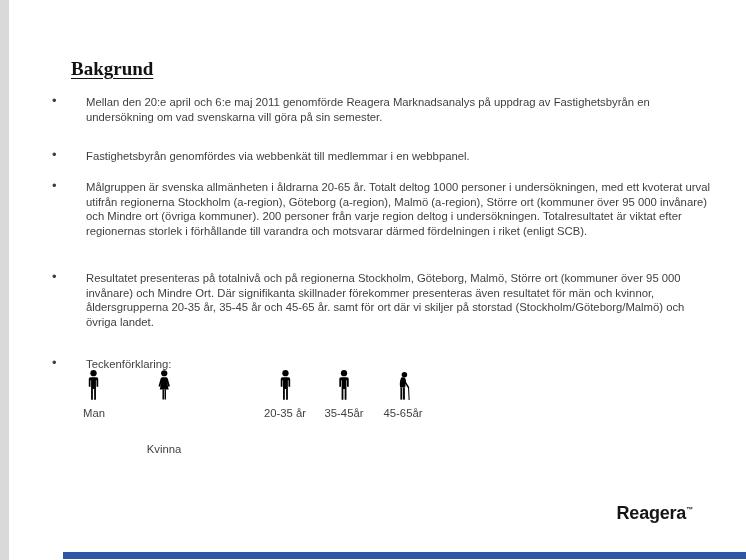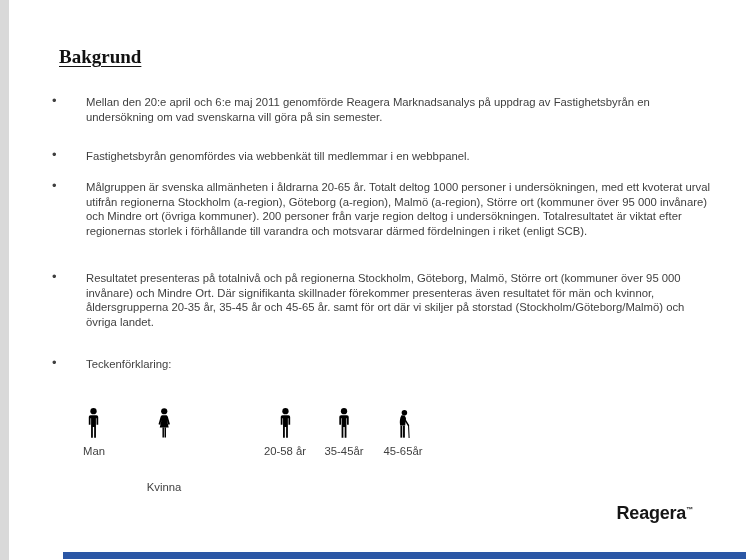--- a/index.html
+++ b/index.html
@@ -5,30 +5,30 @@
   html, body { margin: 0; padding: 0; }
   body {
     width: 746px; height: 560px;
     background: #ffffff;
     font-family: "Liberation Sans", sans-serif;
     position: relative; overflow: hidden;
   }
   .slide { position: absolute; left: 0; top: 0; width: 746px; height: 560px; background: #ffffff; }
   .left-strip { position: absolute; left: 0; top: 0; width: 9px; height: 560px; background: #d9d9d9; }
   .title {
-    position: absolute; left: 59px; top: 46px; margin: 0;
+    position: absolute; left: 59px; top: 46px; margin: 12px;
     font-family: "Liberation Serif", serif;
     font-size: 19px; font-weight: 700; color: #121212;
     text-decoration: underline; text-underline-offset: 3px;
   }
   .bullet { position: absolute; left: 50px; width: 662px; }
   .bullet .dot { position: absolute; left: 2px; top: -2px; font-size: 13px; color: #3f3f3f; }
   .bullet .btext { display: block; margin-left: 36px; font-size: 11.3px; line-height: 14.6px; color: #3f3f3f; }
   .b1 { top: 95px; } .b2 { top: 149px; } .b3 { top: 180px; } .b4 { top: 271px; } .b5 { top: 357px; }
-  .legend { position: absolute; left: 0; top: 392px; width: 732px; height: 80px; }
+  .legend { position: absolute; left: 0; top: 354px; width: 732px; height: 80px; }
   .legend-item { position: absolute; transform: translateX(-50%); display: flex; flex-direction: column; align-items: center; }
   .li-man    { left: 94px; }
   .li-kvinna { left: 164px; gap: 36px; }
   .li-2035   { left: 285px; }
   .li-3545   { left: 344px; }
   .li-4565   { left: 403px; }
   .li-region { left: 517px; }
   .icon-box { height: 46px; display: flex; align-items: flex-end; justify-content: center; }
   .llabel { margin-top: 7px; font-size: 11.3px; color: #3f3f3f; white-space: nowrap; }
   .icon { fill: #000000; display: block; }
@@ -93,21 +93,21 @@
       <span class="llabel">Kvinna</span>
     </div>
 
     <div class="legend-item li-2035">
       <div class="icon-box">
         <svg class="icon" width="15" height="30" viewBox="0 0 20 42">
           <circle cx="10" cy="4.4" r="4.4"></circle>
           <path d="M6,10 L14,10 C15.7,10 16.6,11.2 16.6,13 L16.6,23.5 L14.2,23.5 L14.2,14.5 L13.4,14.5 L13.4,41.5 L10.9,41.5 L10.9,26.5 L9.1,26.5 L9.1,41.5 L6.6,41.5 L6.6,14.5 L5.8,14.5 L5.8,23.5 L3.4,23.5 L3.4,13 C3.4,11.2 4.3,10 6,10 Z"></path>
         </svg>
       </div>
-      <span class="llabel">20-58 år</span>
+      <span class="llabel">20-35 år</span>
     </div>
 
     <div class="legend-item li-3545">
       <div class="icon-box">
         <svg class="icon" width="15" height="30" viewBox="0 0 20 42">
           <circle cx="10" cy="4.4" r="4.4"></circle>
           <path d="M6,10 L14,10 C15.7,10 16.6,11.2 16.6,13 L16.6,23.5 L14.2,23.5 L14.2,14.5 L13.4,14.5 L13.4,41.5 L10.9,41.5 L10.9,26.5 L9.1,26.5 L9.1,41.5 L6.6,41.5 L6.6,14.5 L5.8,14.5 L5.8,23.5 L3.4,23.5 L3.4,13 C3.4,11.2 4.3,10 6,10 Z"></path>
         </svg>
       </div>
       <span class="llabel">35-45år</span>

